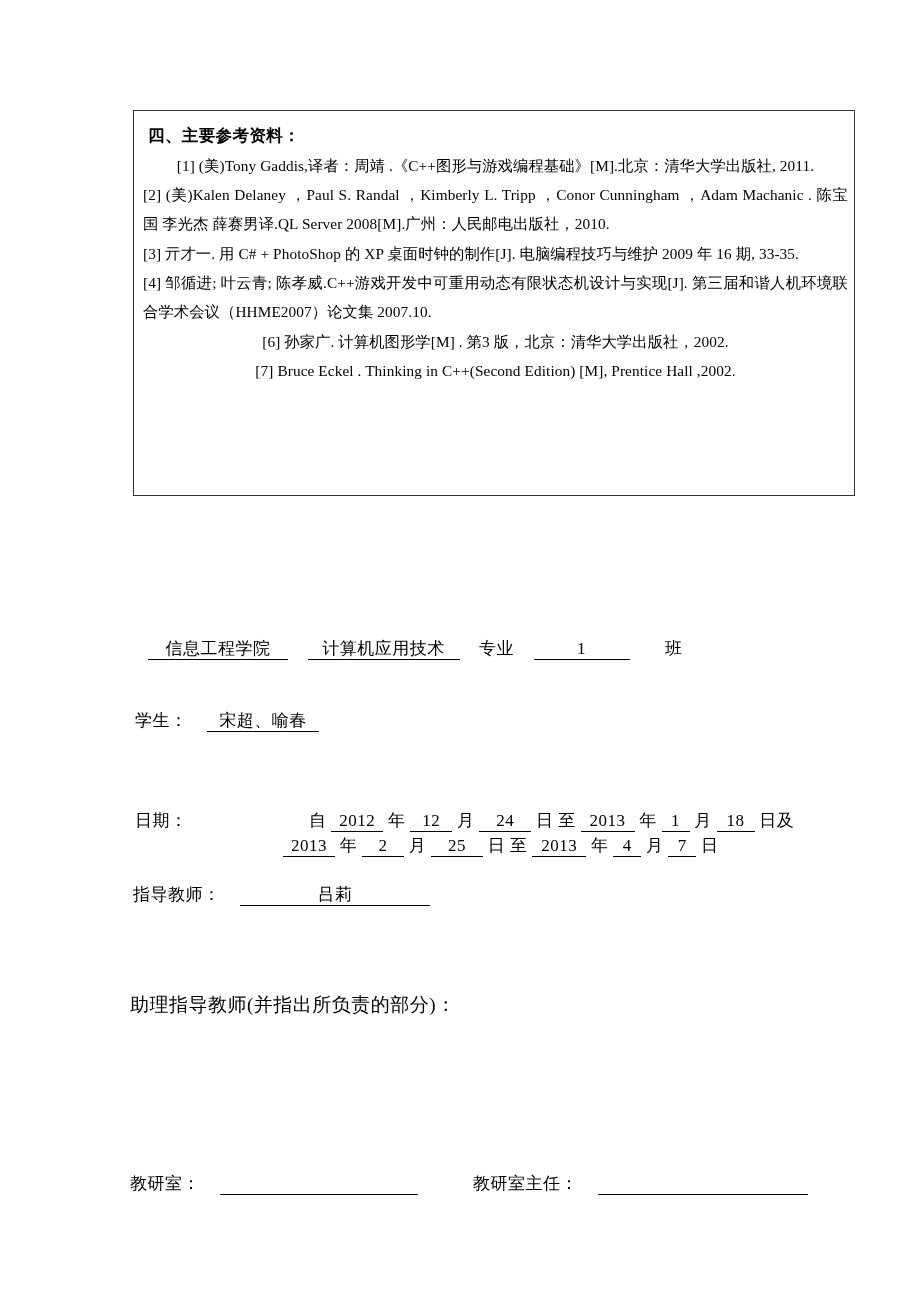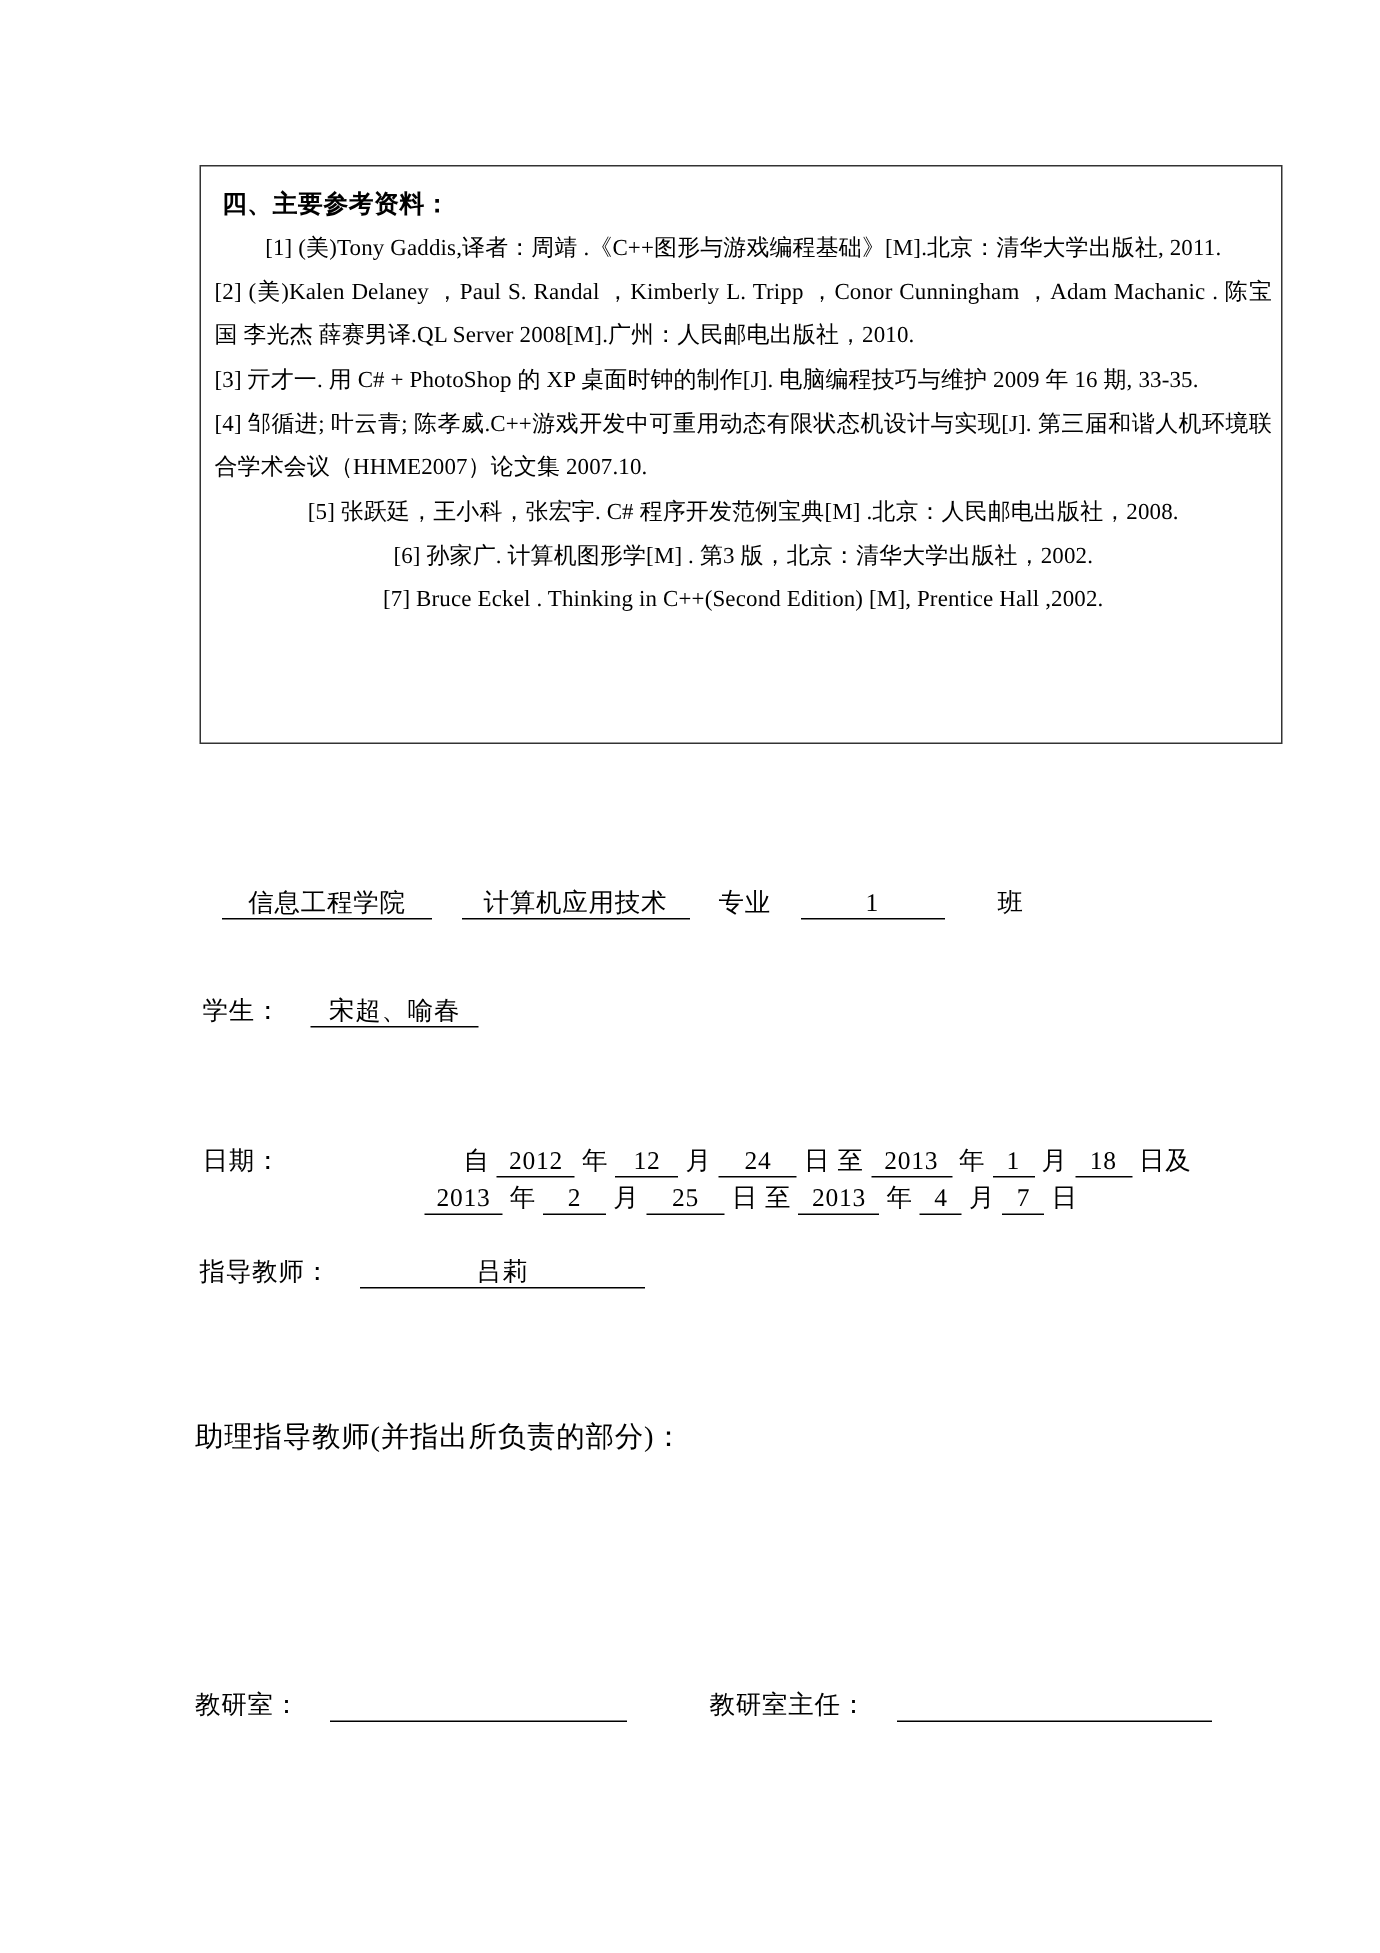--- a/index.html
+++ b/index.html
@@ -58,20 +58,21 @@
     left: 0;
     top: 0;
     width: 920px;
   }
 
   .row {
     position: absolute;
     font-size: 17px;
     white-space: nowrap;
     letter-spacing: 0.5px;
+    margin-top: 47px;
   }
 
   .ul {
     display: inline-block;
     border-bottom: 1px solid #000;
     text-align: center;
     line-height: 1.15;
   }
   .ul.blank { border-bottom: 1px solid #000; }
 
@@ -114,21 +115,20 @@
     <p class="ref-heading">四、主要参考资料：</p>
 
     <p class="ref-item">[1] (美)Tony Gaddis,译者：周靖 .《C++图形与游戏编程基础》[M].北京：清华大学出版社, 2011.</p>
 
     <p class="ref-item just">[2] (美)Kalen Delaney ，Paul S. Randal ，Kimberly L. Tripp ，Conor Cunningham ，Adam Machanic . 陈宝国 李光杰 薛赛男译.QL Server 2008[M].广州：人民邮电出版社，2010.</p>
 
     <p class="ref-item just">[3] 亓才一. 用 C# + PhotoShop 的 XP 桌面时钟的制作[J]. 电脑编程技巧与维护 2009 年 16 期, 33-35.</p>
 
     <p class="ref-item just">[4] 邹循进; 叶云青; 陈孝威.C++游戏开发中可重用动态有限状态机设计与实现[J]. 第三届和谐人机环境联合学术会议（HHME2007）论文集 2007.10.</p>
 
-    <p class="ref-item">[5] 张跃廷，王小科，张宏宇. C# 程序开发范例宝典[M] .北京：人民邮电出版社，2008.</p>
 
     <p class="ref-item">[6] 孙家广. 计算机图形学[M] . 第3 版，北京：清华大学出版社，2002.</p>
 
     <p class="ref-item">[7] Bruce Eckel . Thinking in C++(Second Edition)   [M], Prentice Hall ,2002.</p>
   </div>
 </div>
 
 <div class="form-area">
 
   <div class="row" id="row-dept">

